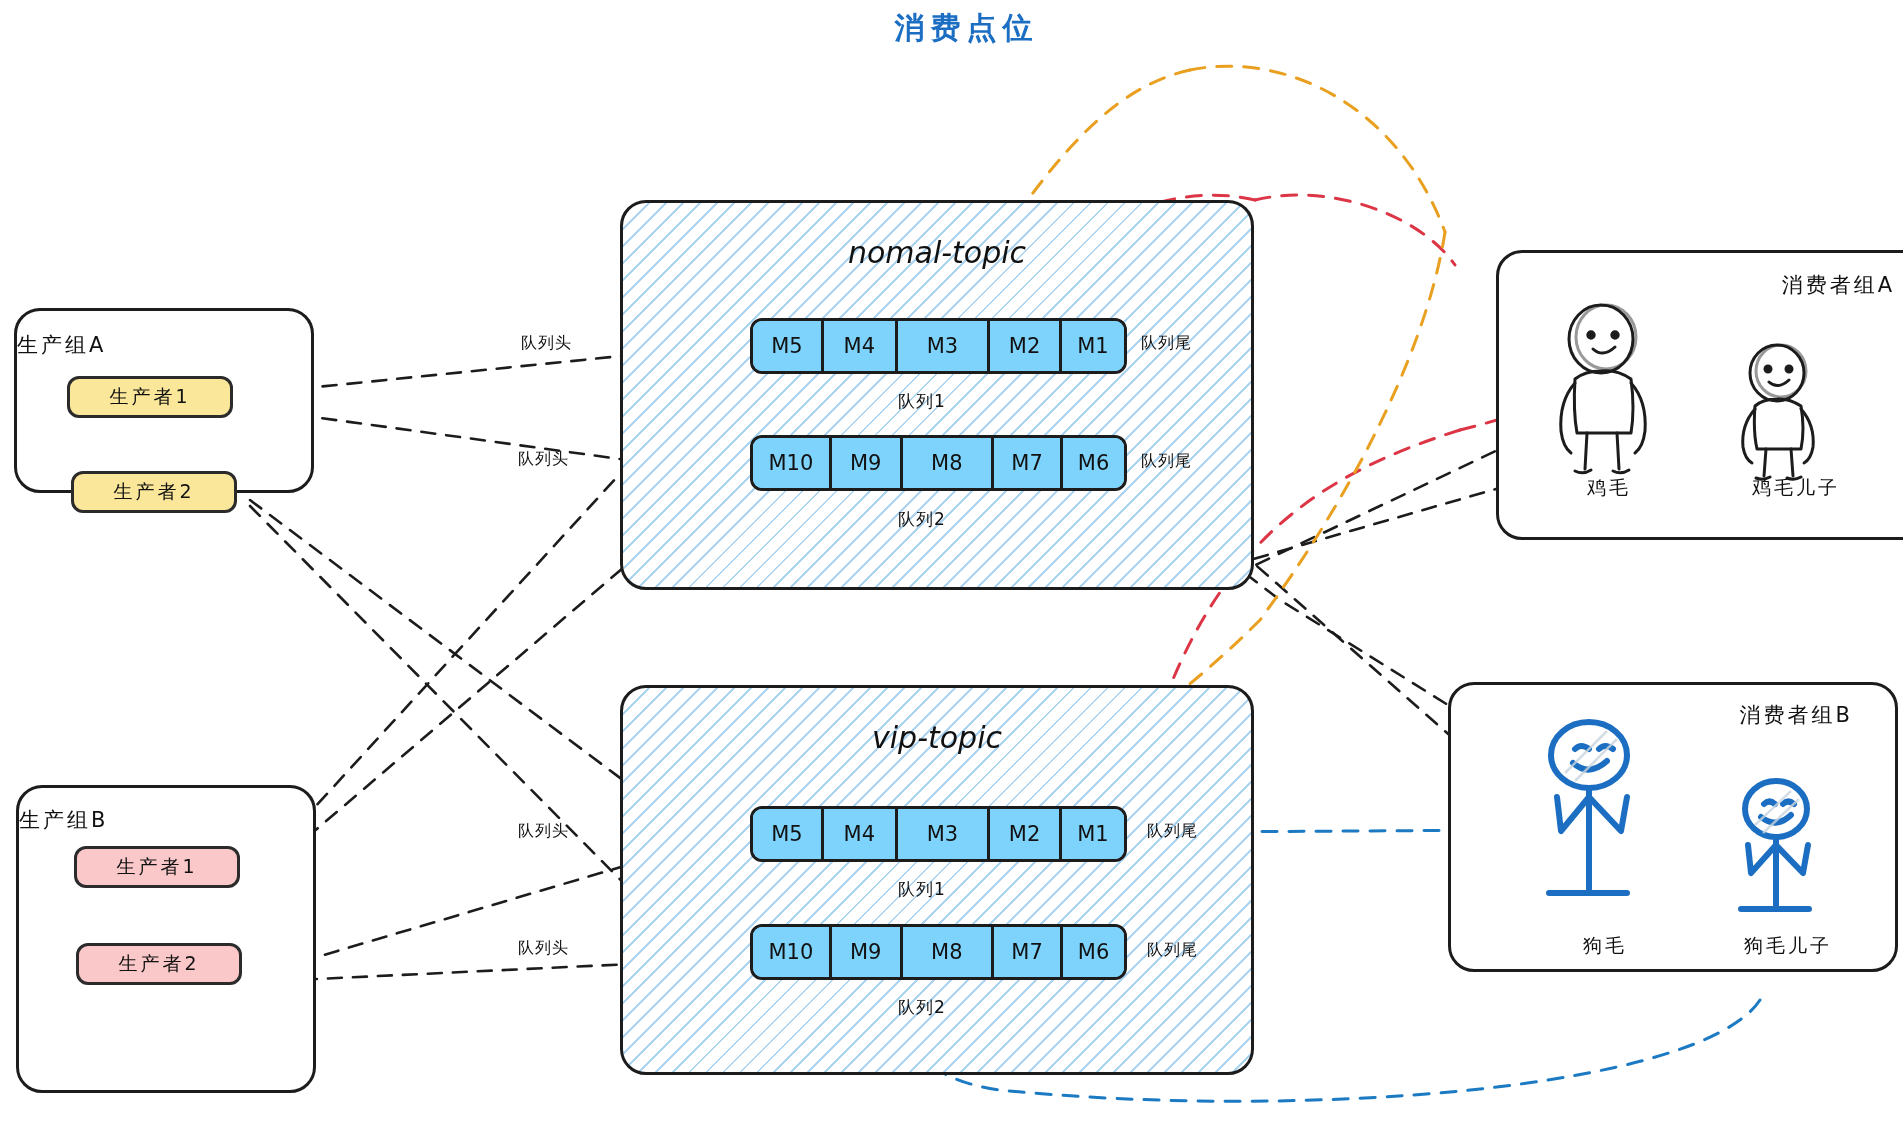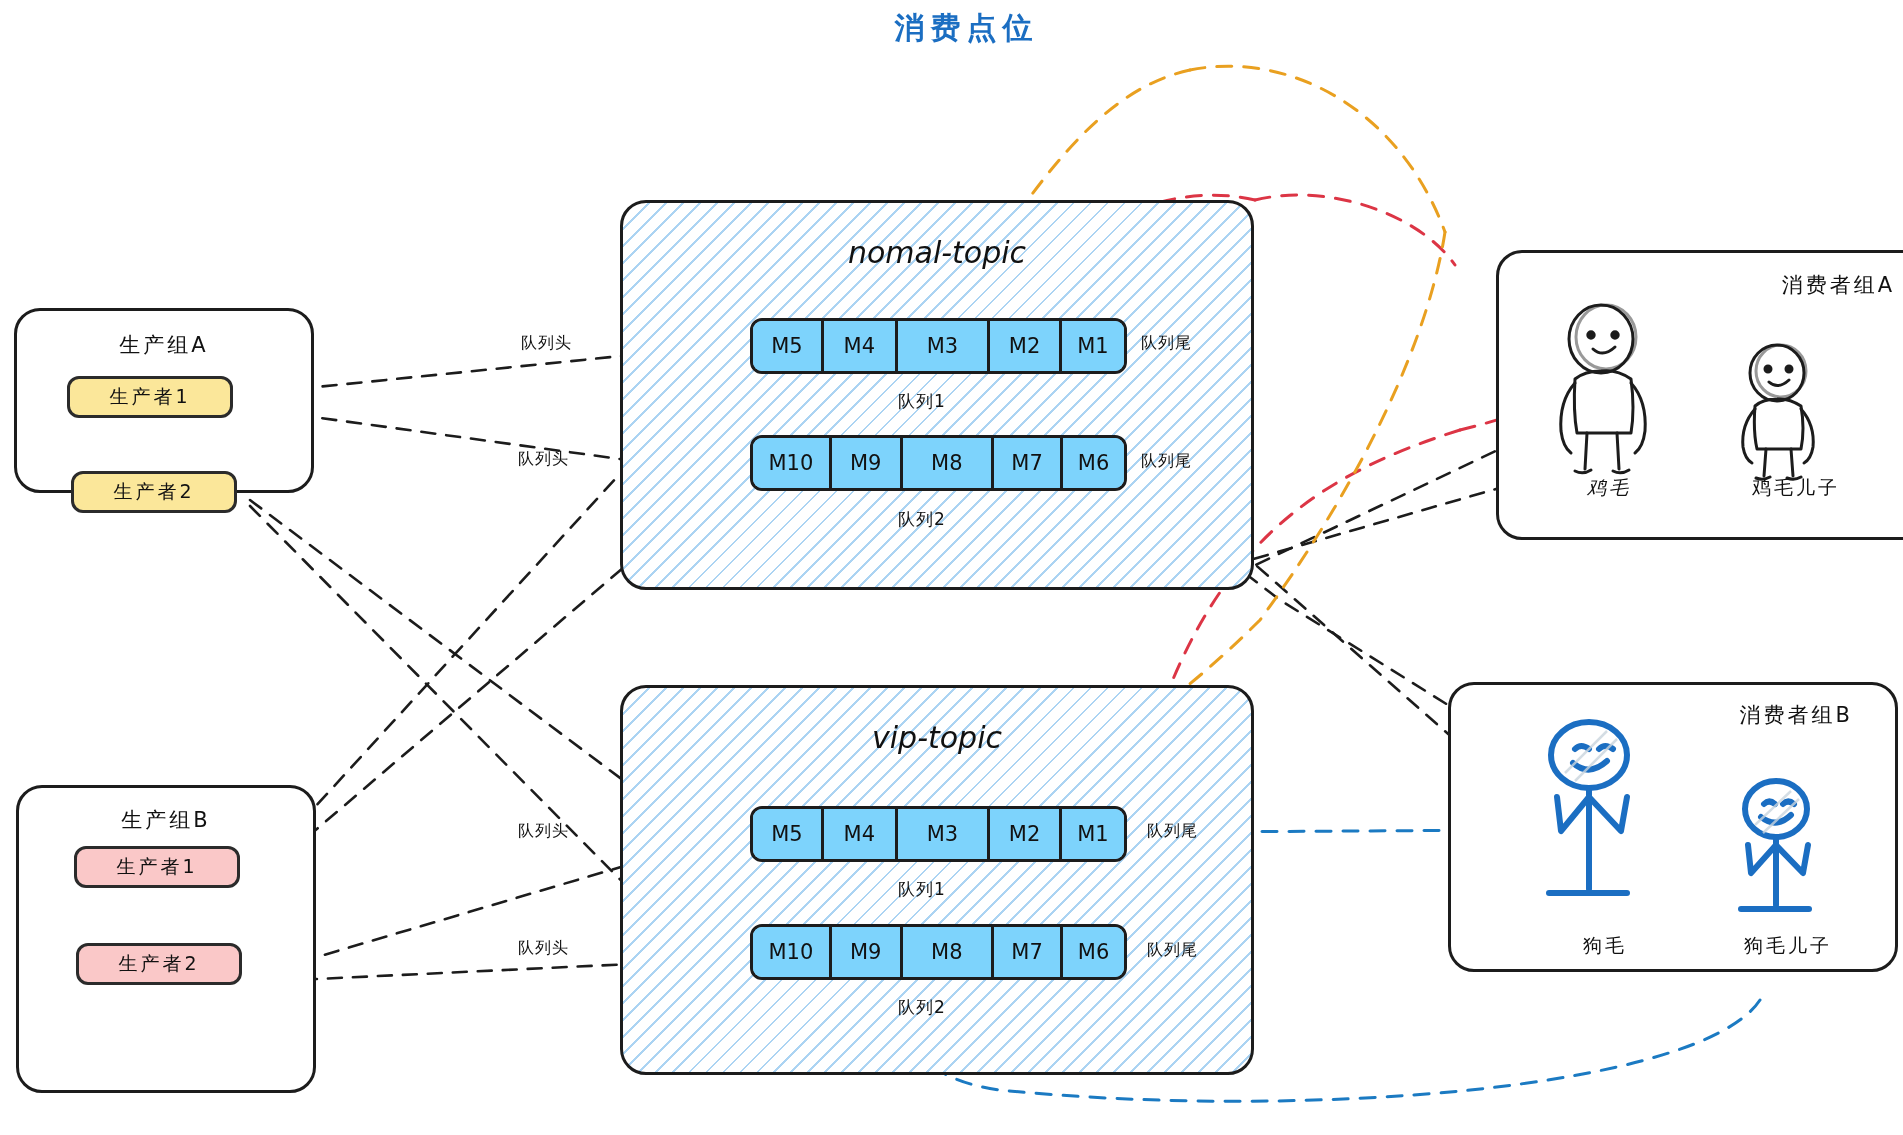--- a/index.html
+++ b/index.html
@@ -45,21 +45,21 @@
     border: 3px solid #1c1c1c;
     border-radius: 26px;
     background: #ffffff;
     box-sizing: border-box;
   }
 
   .box-title {
     position: absolute;
     left: 0;
     width: 100%;
-    text-align: center;
+    text-align: left;
     font-size: 21px;
     color: #111;
     letter-spacing: 3px;
     font-family: "DejaVu Sans", sans-serif;
   }
   .producer {
     position: absolute;
     height: 42px;
     border: 3px solid #2b2b2b;
     border-radius: 12px;
@@ -343,21 +343,21 @@
         <circle cx="52" cy="34" r="3.2" fill="#1c1c1c"></circle>
         <circle cx="76" cy="34" r="3.2" fill="#1c1c1c"></circle>
         <path d="M54,48 Q64,57 76,46"></path>
         <path d="M36,78 Q34,110 38,132 L92,132 Q96,108 92,78 Q78,68 62,70 Q46,70 36,78 Z"></path>
         <path d="M36,82 Q20,100 22,130 Q24,146 32,152"></path>
         <path d="M92,82 Q108,100 106,130 Q104,146 96,152"></path>
         <path d="M48,132 L46,168 M78,132 L80,168"></path>
         <path d="M36,170 Q44,174 52,169 M74,170 Q82,174 90,169"></path>
       </g>
     </svg>
-    <div class="consumer-name" style="left:88px; top:222px;font-style:italic;">鸡毛</div>
+    <div class="consumer-name" style="left:88px; top:222px;">鸡毛</div>
 
     <svg class="figure" style="left:220px; top:88px;" width="140" height="145" viewBox="0 0 140 145">
       <g fill="none" stroke="#1c1c1c" stroke-width="3" stroke-linecap="round" stroke-linejoin="round">
         <ellipse cx="58" cy="32" rx="27" ry="28"></ellipse>
         <ellipse cx="62" cy="30" rx="25" ry="26" opacity="0.45"></ellipse>
         <circle cx="49" cy="28" r="3" fill="#1c1c1c"></circle>
         <circle cx="70" cy="28" r="3" fill="#1c1c1c"></circle>
         <path d="M50,41 Q59,49 70,39"></path>
         <path d="M36,65 Q34,90 38,108 L82,108 Q86,88 82,65 Q70,57 58,58 Q44,58 36,65 Z"></path>
         <path d="M36,68 Q22,84 24,106 Q26,118 33,122"></path>

